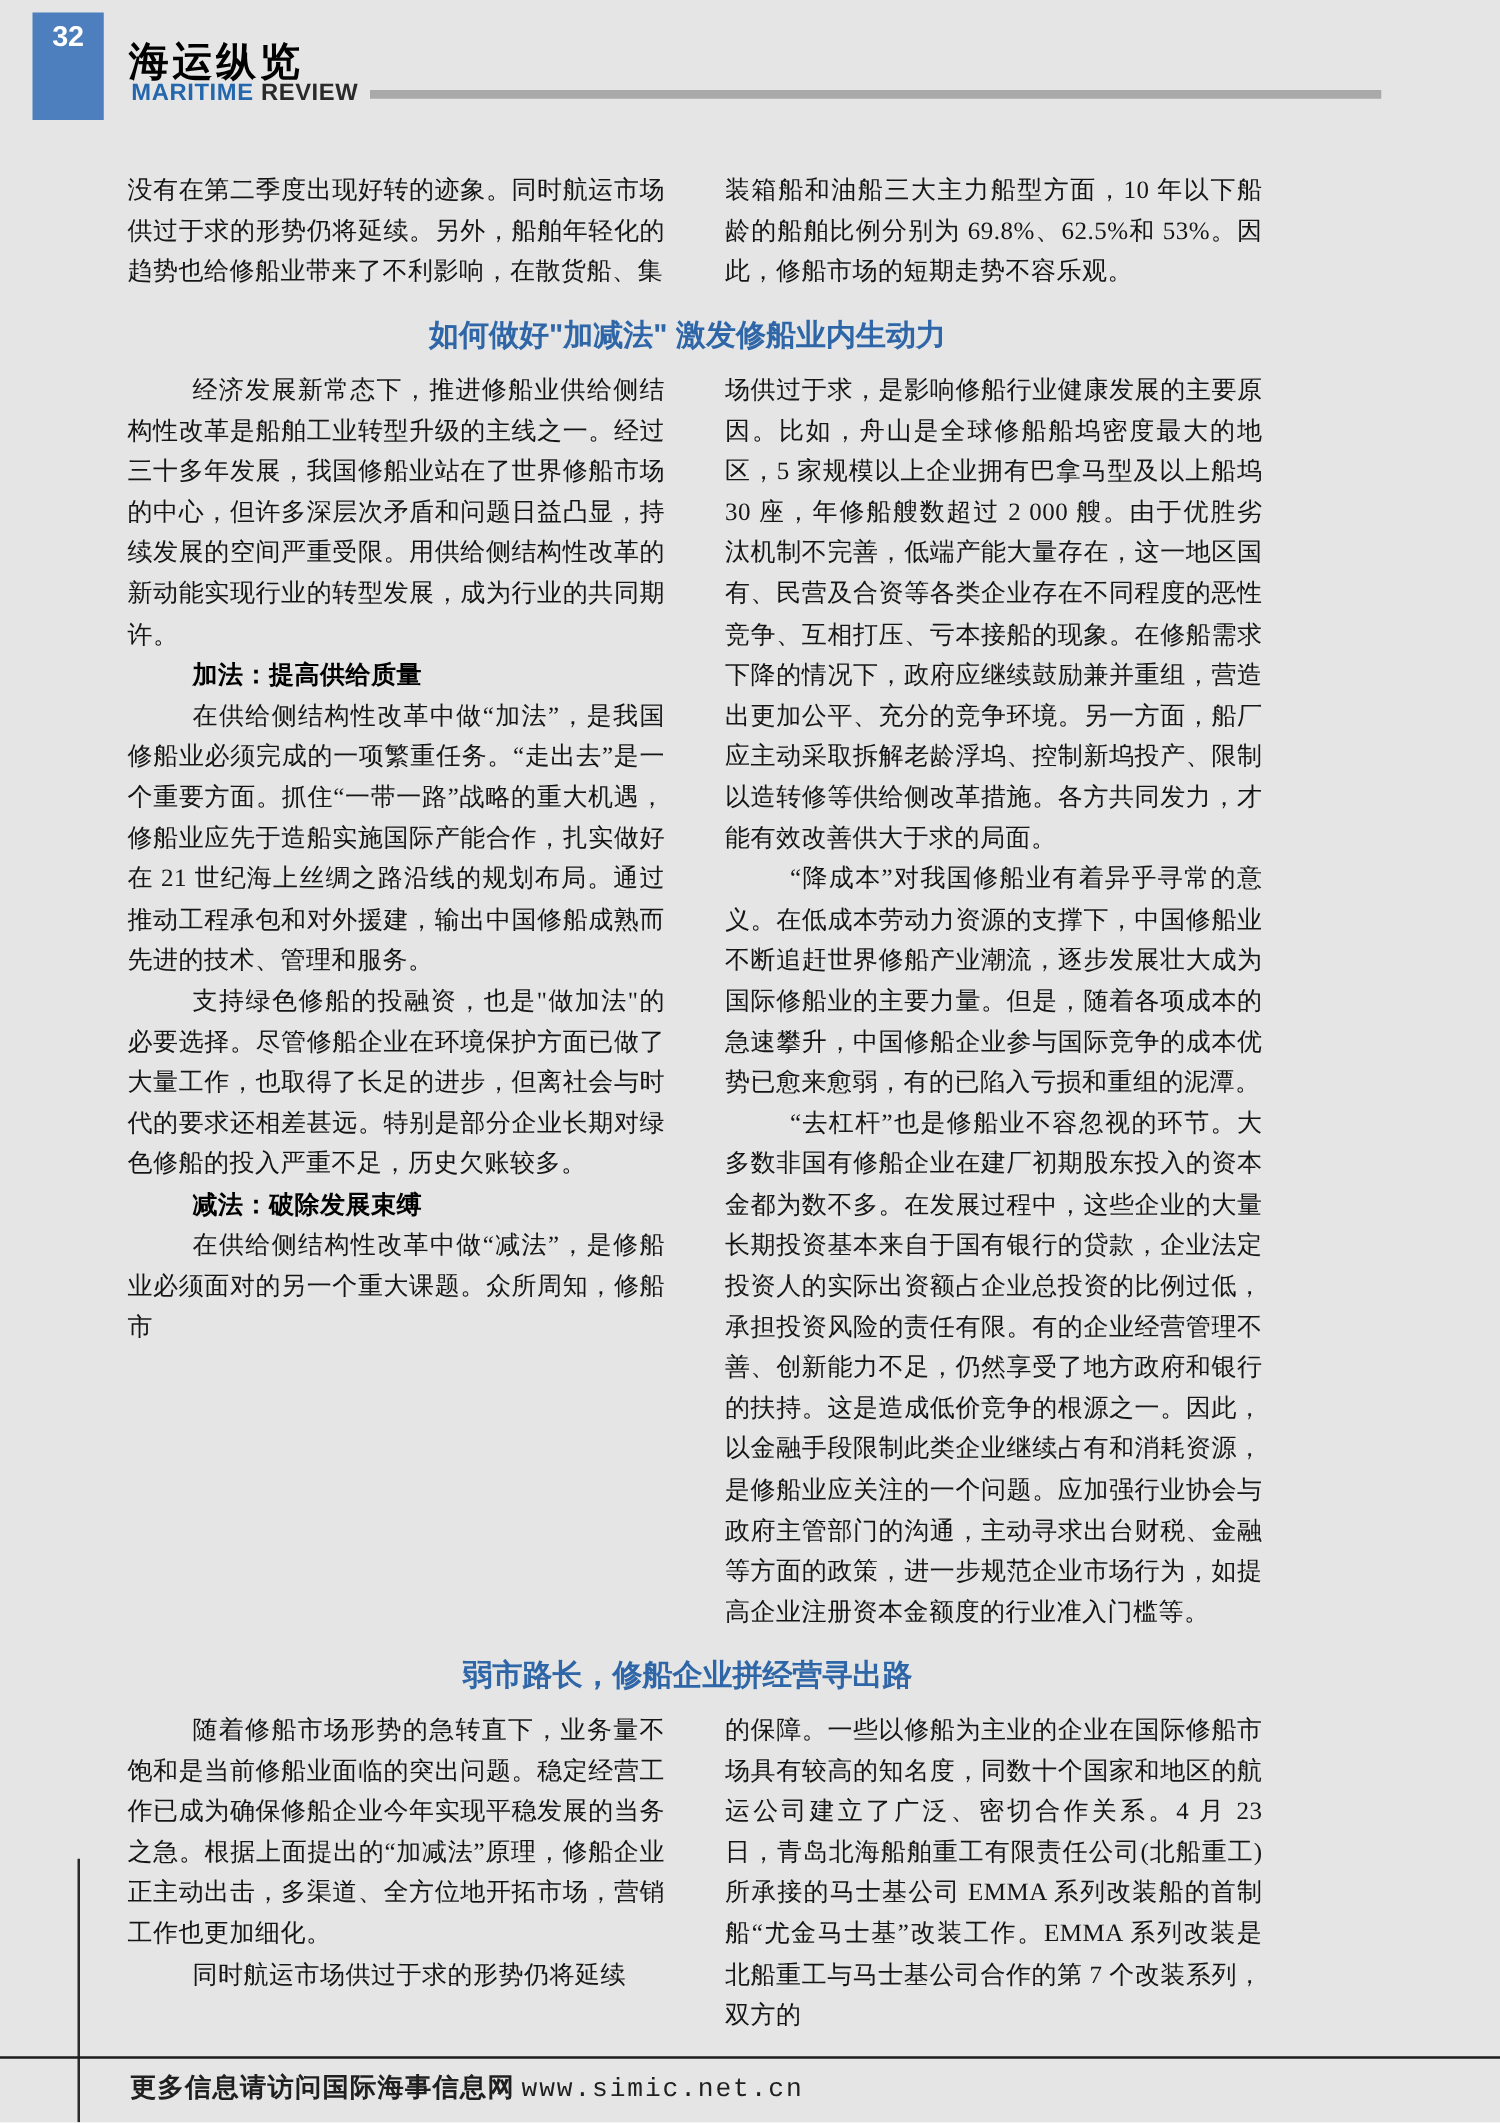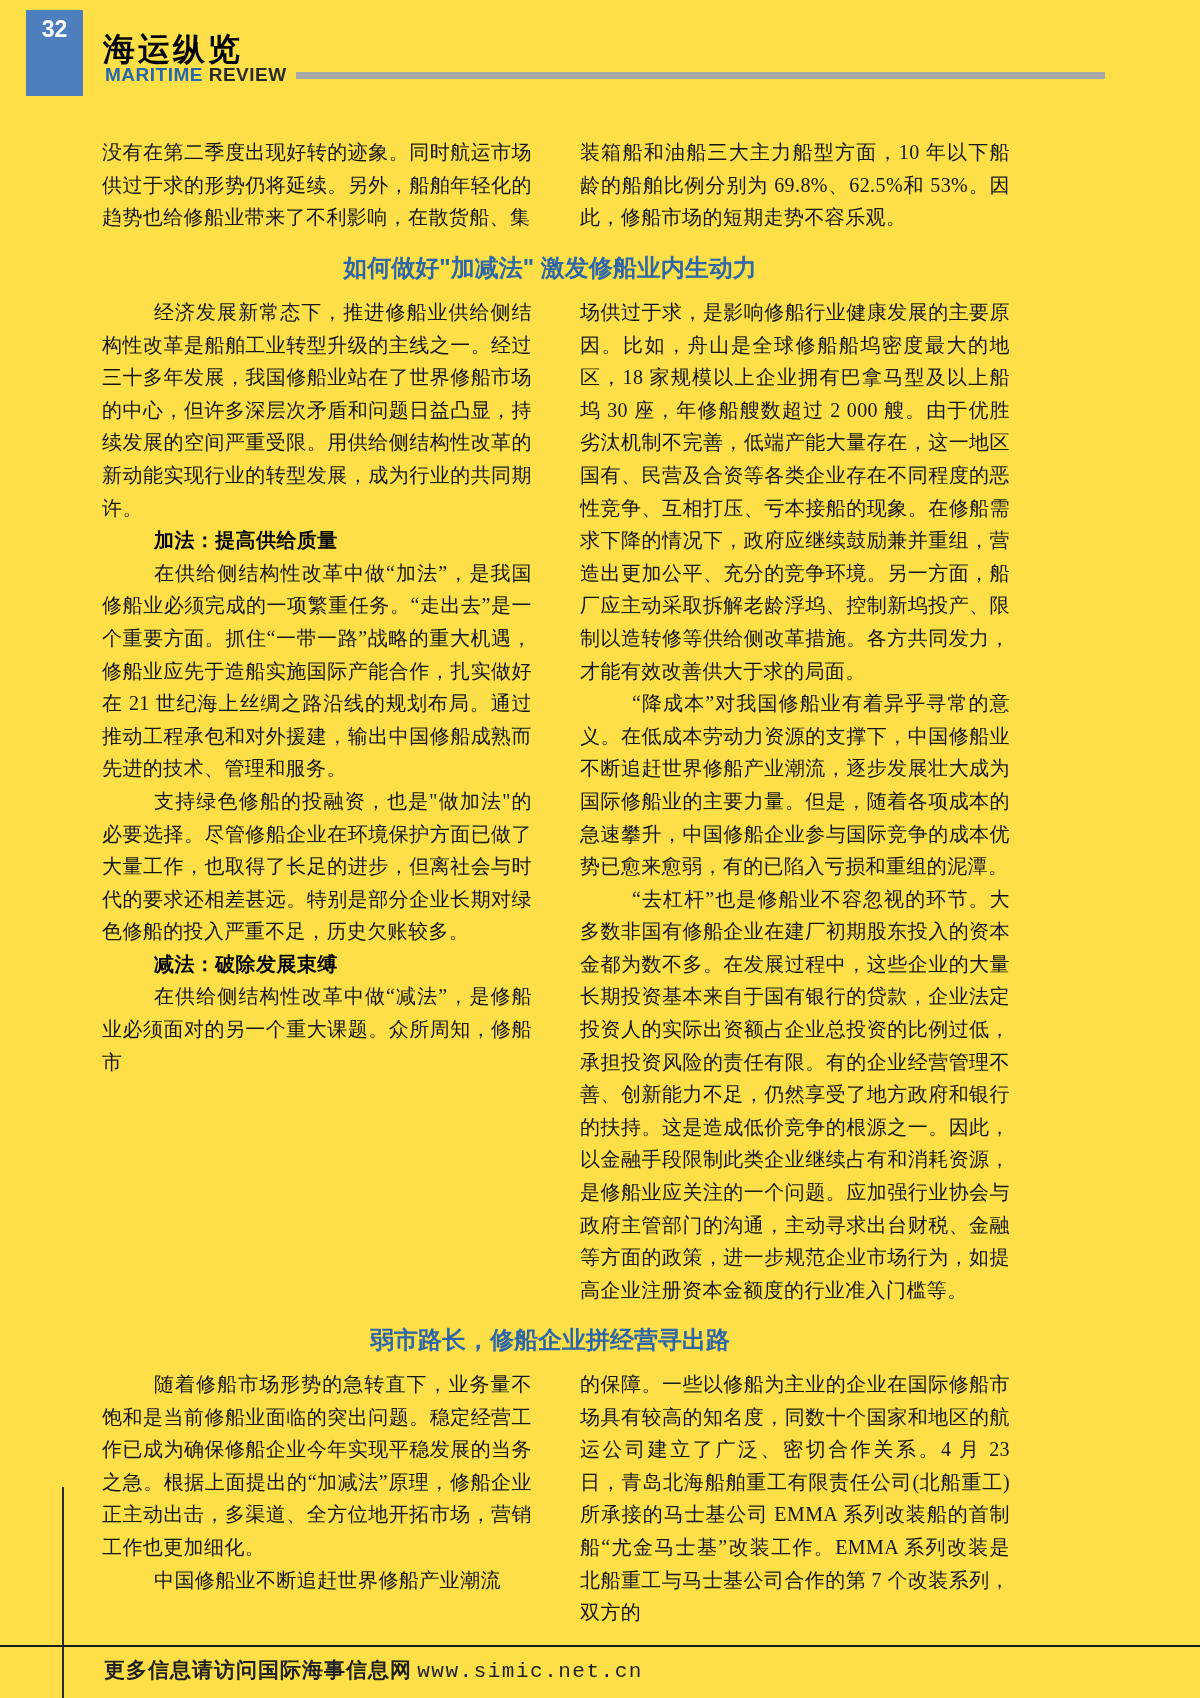--- a/index.html
+++ b/index.html
@@ -1,17 +1,17 @@
 <!DOCTYPE html>
 <html><head>
 <meta charset="utf-8">
 <style>
   html,body{margin:0;padding:0;background:#ffffff;}
   .page{
-    position:relative;width:1200px;height:1698px;background:#fde047;overflow:hidden;
+    position:relative;width:1200px;height:1698px;background:#e5e5e5;overflow:hidden;
     font-family:"Liberation Serif","DejaVu Serif",serif;color:#151515;
   }
   
   .pagenum-box{
     position:absolute;left:26px;top:10px;width:57px;height:86px;background:#4d7fbe;
     display:flex;justify-content:center;align-items:flex-start;
   }
   .pagenum-box span{
     font-family:"Liberation Sans","DejaVu Sans",sans-serif;font-weight:bold;
     font-size:23px;color:#ffffff;margin-top:6px;
@@ -97,32 +97,32 @@
   <div class="cols row-s1">
     <div class="col">
       <p class="para">经济发展新常态下，推进修船业供给侧结构性改革是船舶工业转型升级的主线之一。经过三十多年发展，我国修船业站在了世界修船市场的中心，但许多深层次矛盾和问题日益凸显，持续发展的空间严重受限。用供给侧结构性改革的新动能实现行业的转型发展，成为行业的共同期许。</p>
       <p class="subhead">加法：提高供给质量</p>
       <p class="para">在供给侧结构性改革中做“加法”，是我国修船业必须完成的一项繁重任务。“走出去”是一个重要方面。抓住“一带一路”战略的重大机遇，修船业应先于造船实施国际产能合作，扎实做好在 21 世纪海上丝绸之路沿线的规划布局。通过推动工程承包和对外援建，输出中国修船成熟而先进的技术、管理和服务。</p>
       <p class="para">支持绿色修船的投融资，也是"做加法"的必要选择。尽管修船企业在环境保护方面已做了大量工作，也取得了长足的进步，但离社会与时代的要求还相差甚远。特别是部分企业长期对绿色修船的投入严重不足，历史欠账较多。</p>
       <p class="subhead">减法：破除发展束缚</p>
       <p class="para">在供给侧结构性改革中做“减法”，是修船业必须面对的另一个重大课题。众所周知，修船市</p>
     </div>
     <div class="col">
-      <p class="cont">场供过于求，是影响修船行业健康发展的主要原因。比如，舟山是全球修船船坞密度最大的地区，18 家规模以上企业拥有巴拿马型及以上船坞 30 座，年修船艘数超过 2 000 艘。由于优胜劣汰机制不完善，低端产能大量存在，这一地区国有、民营及合资等各类企业存在不同程度的恶性竞争、互相打压、亏本接船的现象。在修船需求下降的情况下，政府应继续鼓励兼并重组，营造出更加公平、充分的竞争环境。另一方面，船厂应主动采取拆解老龄浮坞、控制新坞投产、限制以造转修等供给侧改革措施。各方共同发力，才能有效改善供大于求的局面。</p>
+      <p class="cont">场供过于求，是影响修船行业健康发展的主要原因。比如，舟山是全球修船船坞密度最大的地区，5 家规模以上企业拥有巴拿马型及以上船坞 30 座，年修船艘数超过 2 000 艘。由于优胜劣汰机制不完善，低端产能大量存在，这一地区国有、民营及合资等各类企业存在不同程度的恶性竞争、互相打压、亏本接船的现象。在修船需求下降的情况下，政府应继续鼓励兼并重组，营造出更加公平、充分的竞争环境。另一方面，船厂应主动采取拆解老龄浮坞、控制新坞投产、限制以造转修等供给侧改革措施。各方共同发力，才能有效改善供大于求的局面。</p>
       <p class="para">“降成本”对我国修船业有着异乎寻常的意义。在低成本劳动力资源的支撑下，中国修船业不断追赶世界修船产业潮流，逐步发展壮大成为国际修船业的主要力量。但是，随着各项成本的急速攀升，中国修船企业参与国际竞争的成本优势已愈来愈弱，有的已陷入亏损和重组的泥潭。</p>
       <p class="para">“去杠杆”也是修船业不容忽视的环节。大多数非国有修船企业在建厂初期股东投入的资本金都为数不多。在发展过程中，这些企业的大量长期投资基本来自于国有银行的贷款，企业法定投资人的实际出资额占企业总投资的比例过低，承担投资风险的责任有限。有的企业经营管理不善、创新能力不足，仍然享受了地方政府和银行的扶持。这是造成低价竞争的根源之一。因此，以金融手段限制此类企业继续占有和消耗资源，是修船业应关注的一个问题。应加强行业协会与政府主管部门的沟通，主动寻求出台财税、金融等方面的政策，进一步规范企业市场行为，如提高企业注册资本金额度的行业准入门槛等。</p>
     </div>
   </div>
 
   <h2 class="sec-head sec-head-2">弱市路长，修船企业拼经营寻出路</h2>
 
   <div class="cols row-s2">
     <div class="col">
       <p class="para">随着修船市场形势的急转直下，业务量不饱和是当前修船业面临的突出问题。稳定经营工作已成为确保修船企业今年实现平稳发展的当务之急。根据上面提出的“加减法”原理，修船企业正主动出击，多渠道、全方位地开拓市场，营销工作也更加细化。</p>
-      <p class="para">中国修船业不断追赶世界修船产业潮流</p>
+      <p class="para">同时航运市场供过于求的形势仍将延续</p>
     </div>
     <div class="col">
       <p class="cont">的保障。一些以修船为主业的企业在国际修船市场具有较高的知名度，同数十个国家和地区的航运公司建立了广泛、密切合作关系。4 月 23 日，青岛北海船舶重工有限责任公司(北船重工)所承接的马士基公司 EMMA 系列改装船的首制船“尤金马士基”改装工作。EMMA 系列改装是北船重工与马士基公司合作的第 7 个改装系列，双方的</p>
     </div>
   </div>
 
   <div class="side-rule"></div>
   <div class="footer-rule"></div>
   <div class="footer-text">
     <span class="footer-cn">更多信息请访问国际海事信息网</span>

